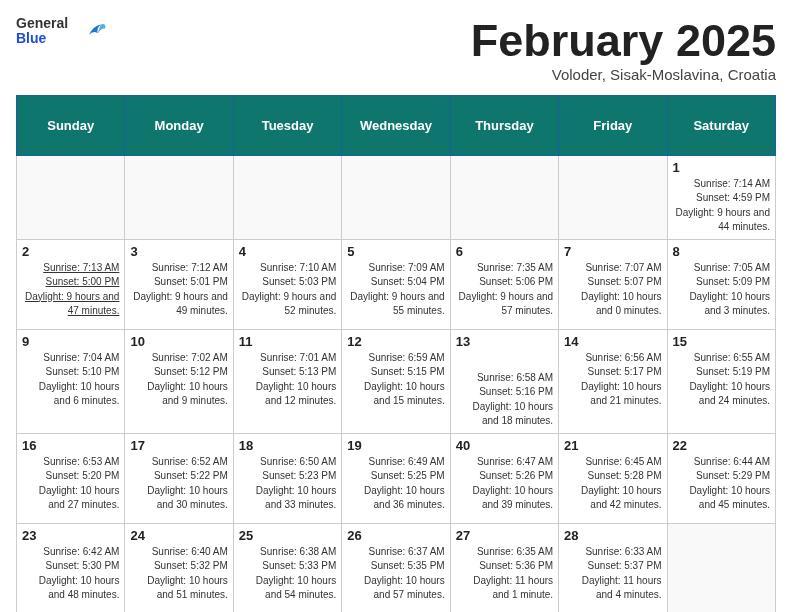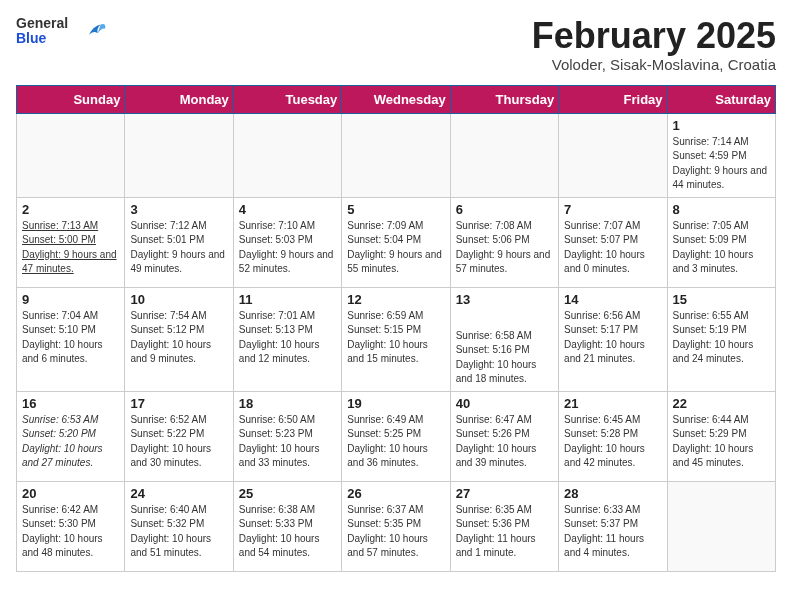--- a/index.html
+++ b/index.html
@@ -32,41 +32,41 @@
     .logo-blue { color: #1d4ed8; }
     .logo-bird {
       width: 22px;
       height: 22px;
       margin-left: 2px;
     }
     .title-block {
       text-align: right;
     }
     .month-title {
-      font-size: 36px;
+      font-size: 45px;
       font-weight: bold;
       color: #222;
       line-height: 1.1;
     }
     .location {
       font-size: 15px;
       color: #444;
     }
     .calendar {
       width: 100%;
       border-collapse: collapse;
       border: 1px solid #ccc;
     }
     .calendar th {
-      background: #be185d;
+      background: #0f766e;
       color: #fff;
       font-size: 13px;
       font-weight: bold;
-      padding: 6px 4px;
-      text-align: right;
+      padding: 22px 4px;
+      text-align: center;
       border: 1px solid #1a5fa0;
     }
     .calendar td {
       vertical-align: top;
       border: 1px solid #ccc;
       padding: 4px 5px;
       width: calc(100% / 7);
       min-height: 80px;
       font-size: 10.5px;
       color: #333;
@@ -79,20 +79,21 @@
       font-size: 13px;
       font-weight: bold;
       color: #222;
       display: block;
       margin-bottom: 2px;
     }
     .day-info {
       font-size: 10px;
       color: #333;
       line-height: 1.45;
+      text-align: right;
     }
     tr { height: 90px; }
     tr:first-child { height: auto; }
   </style>
 </head>
 <body>
 
 <div class="header">
   <div class="logo">
     <div class="logo-text">
@@ -157,21 +158,21 @@
 Daylight: 9 hours and 52 minutes.</div>
         </td>
         <td>
           <span class="day-number">5</span>
           <div class="day-info" style="white-space: pre-line;">Sunrise: 7:09 AM
 Sunset: 5:04 PM
 Daylight: 9 hours and 55 minutes.</div>
         </td>
         <td>
           <span class="day-number">6</span>
-          <div class="day-info" style="white-space: pre-line;">Sunrise: 7:08 AM
+          <div class="day-info" style="white-space: pre-line;">Sunrise: 7:35 AM
 Sunset: 5:06 PM
 Daylight: 9 hours and 57 minutes.</div>
         </td>
         <td>
           <span class="day-number">7</span>
           <div class="day-info" style="white-space: pre-line;">Sunrise: 7:07 AM
 Sunset: 5:07 PM
 Daylight: 10 hours and 0 minutes.</div>
         </td>
         <td>
@@ -183,21 +184,21 @@
       </tr>
       <tr>
         <td>
           <span class="day-number">9</span>
           <div class="day-info" style="white-space: pre-line;">Sunrise: 7:04 AM
 Sunset: 5:10 PM
 Daylight: 10 hours and 6 minutes.</div>
         </td>
         <td>
           <span class="day-number">10</span>
-          <div class="day-info" style="white-space: pre-line;">Sunrise: 7:54 AM
+          <div class="day-info" style="white-space: pre-line;">Sunrise: 7:02 AM
 Sunset: 5:12 PM
 Daylight: 10 hours and 9 minutes.</div>
         </td>
         <td>
           <span class="day-number">11</span>
           <div class="day-info" style="white-space: pre-line;">Sunrise: 7:01 AM
 Sunset: 5:13 PM
 Daylight: 10 hours and 12 minutes.</div>
         </td>
         <td>
@@ -221,21 +222,21 @@
         <td>
           <span class="day-number">15</span>
           <div class="day-info" style="white-space: pre-line;">Sunrise: 6:55 AM
 Sunset: 5:19 PM
 Daylight: 10 hours and 24 minutes.</div>
         </td>
       </tr>
       <tr>
         <td>
           <span class="day-number">16</span>
-          <div class="day-info" style="white-space: pre-line; font-style: italic;">Sunrise: 6:53 AM
+          <div class="day-info" style="white-space: pre-line;">Sunrise: 6:53 AM
 Sunset: 5:20 PM
 Daylight: 10 hours and 27 minutes.</div>
         </td>
         <td>
           <span class="day-number">17</span>
           <div class="day-info" style="white-space: pre-line;">Sunrise: 6:52 AM
 Sunset: 5:22 PM
 Daylight: 10 hours and 30 minutes.</div>
         </td>
         <td>
@@ -264,21 +265,21 @@
         </td>
         <td>
           <span class="day-number">22</span>
           <div class="day-info" style="white-space: pre-line;">Sunrise: 6:44 AM
 Sunset: 5:29 PM
 Daylight: 10 hours and 45 minutes.</div>
         </td>
       </tr>
       <tr>
         <td>
-          <span class="day-number">20</span>
+          <span class="day-number">23</span>
           <div class="day-info" style="white-space: pre-line;">Sunrise: 6:42 AM
 Sunset: 5:30 PM
 Daylight: 10 hours and 48 minutes.</div>
         </td>
         <td>
           <span class="day-number">24</span>
           <div class="day-info" style="white-space: pre-line;">Sunrise: 6:40 AM
 Sunset: 5:32 PM
 Daylight: 10 hours and 51 minutes.</div>
         </td>

